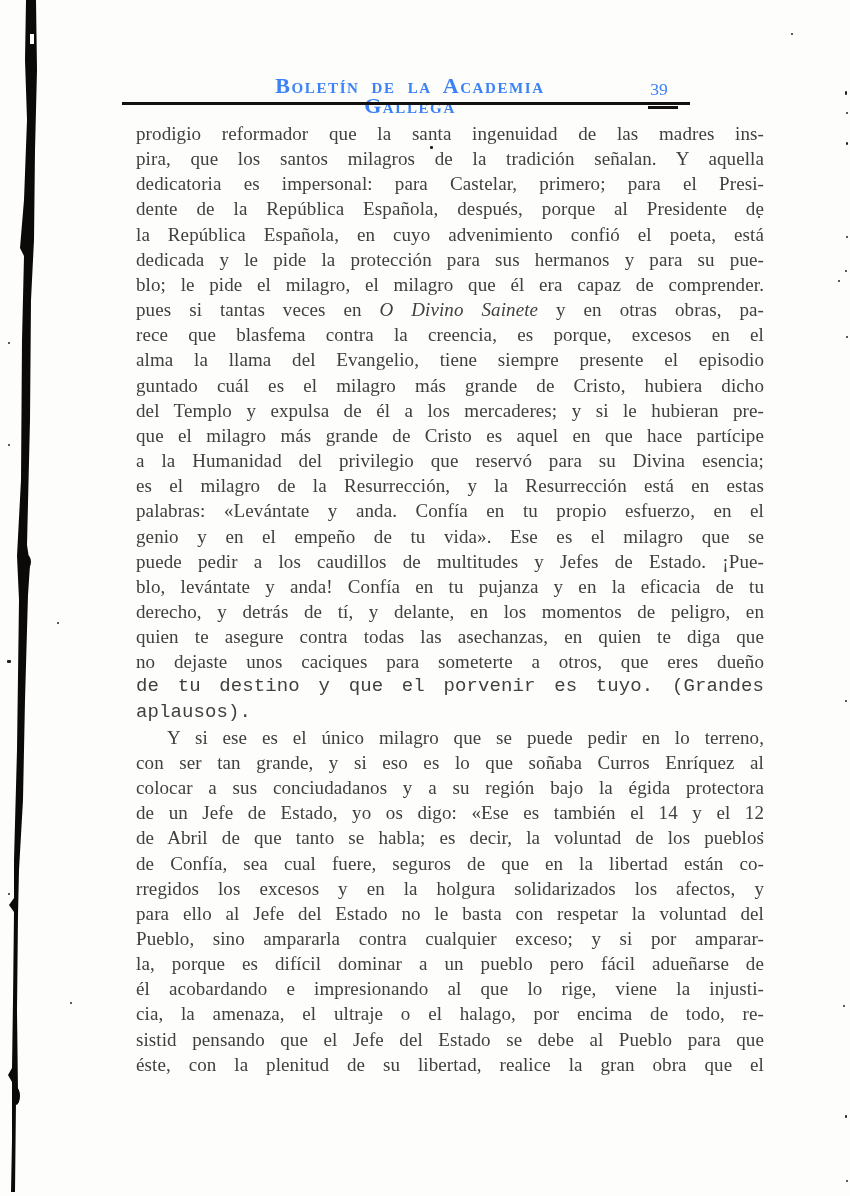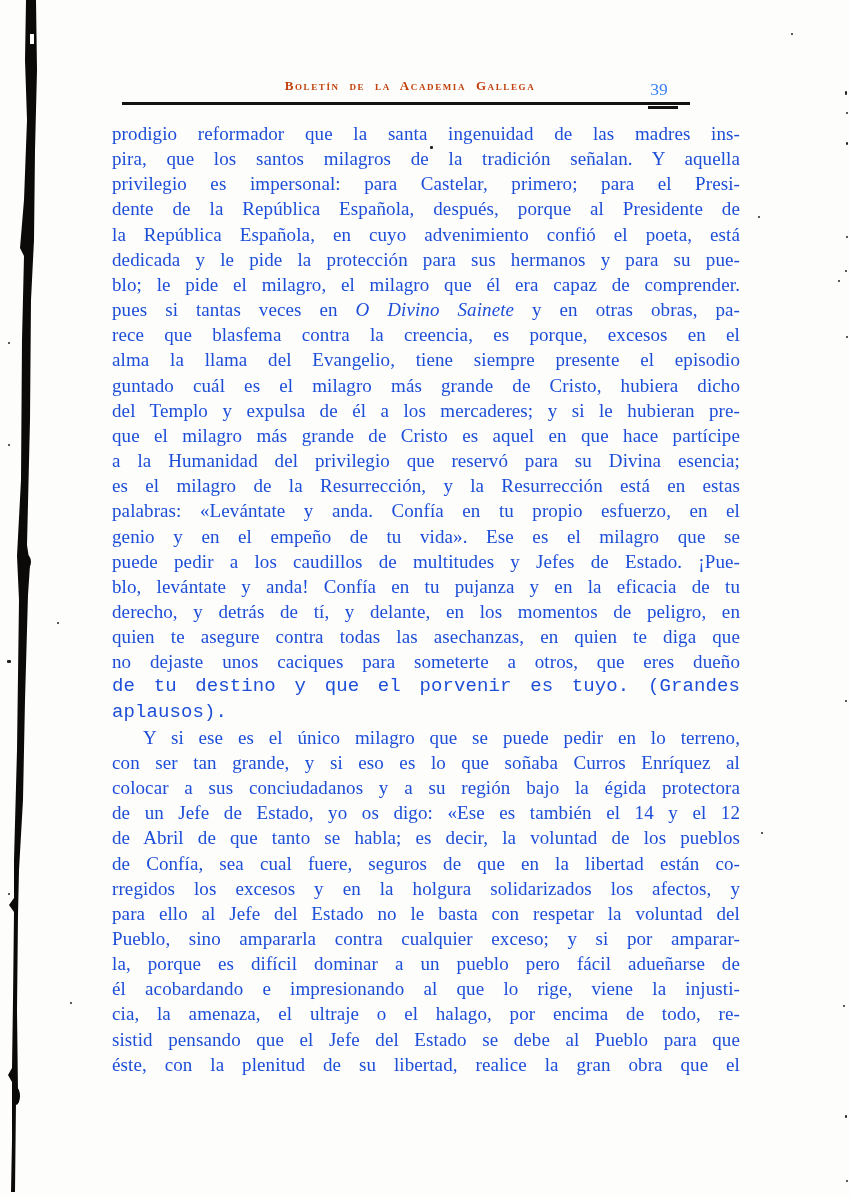--- a/index.html
+++ b/index.html
@@ -14,25 +14,25 @@
     color: #161310;
   }
   
   .running-head {
     position: absolute;
     left: 235px; top: 76px;
     width: 350px;
     text-align: center;
     font-variant: small-caps;
     font-weight: 700;
-    font-size: 13px;
+    font-size: 22px;
     line-height: 20px;
     letter-spacing: 1.6px;
     word-spacing: 5px;
-    color: #c2410c;
+    color: #3b82f6;
   }
   .folio {
     position: absolute;
     left: 644px; top: 79px;
     width: 30px;
     text-align: center;
     font-size: 17.5px;
     line-height: 20px;
     color: #3b82f6;
   }
@@ -44,25 +44,25 @@
   }
   .head-rule-dash {
     position: absolute;
     left: 648px; top: 106px;
     width: 30px; height: 3px;
     background: #141210;
   }
   
   .text-block {
     position: absolute;
-    left: 112px; top: 121px;
+    left: 136px; top: 121px;
     width: 628px;
     font-size: 19px;
     line-height: 25.15px;
-    color: #1d4ed8;
+    color: #404040;
   }
   .paragraph { margin: 0; }
   .line {
     text-align: justify;
     text-align-last: justify;
     letter-spacing: 0.1px;
   }
   .line.last { text-align-last: left; font-family: Liberation Mono, monospace; }
   .line.indent { text-indent: 31px; }
   .line i { font-style: italic; }
@@ -95,21 +95,21 @@
 
   <div class="running-head">Boletín de la Academia Gallega</div>
   <div class="folio">39</div>
   <div class="head-rule"></div>
   <div class="head-rule-dash"></div>
 
   <div class="text-block">
       <div class="paragraph">
         <div class="line">prodigio reformador que la santa ingenuidad de las madres ins-</div>
         <div class="line">pira, que los santos milagros de la tradición señalan. Y aquella</div>
-        <div class="line">privilegio es impersonal: para Castelar, primero; para el Presi-</div>
+        <div class="line">dedicatoria es impersonal: para Castelar, primero; para el Presi-</div>
         <div class="line">dente de la República Española, después, porque al Presidente de</div>
         <div class="line">la República Española, en cuyo advenimiento confió el poeta, está</div>
         <div class="line">dedicada y le pide la protección para sus hermanos y para su pue-</div>
         <div class="line">blo; le pide el milagro, el milagro que él era capaz de comprender.</div>
         <div class="line">pues si tantas veces en <i>O Divino Sainete</i> y en otras obras, pa-</div>
         <div class="line">rece que blasfema contra la creencia, es porque, excesos en el</div>
         <div class="line">alma la llama del Evangelio, tiene siempre presente el episodio</div>
         <div class="line">guntado cuál es el milagro más grande de Cristo, hubiera dicho</div>
         <div class="line">del Templo y expulsa de él a los mercaderes; y si le hubieran pre-</div>
         <div class="line">que el milagro más grande de Cristo es aquel en que hace partícipe</div>

